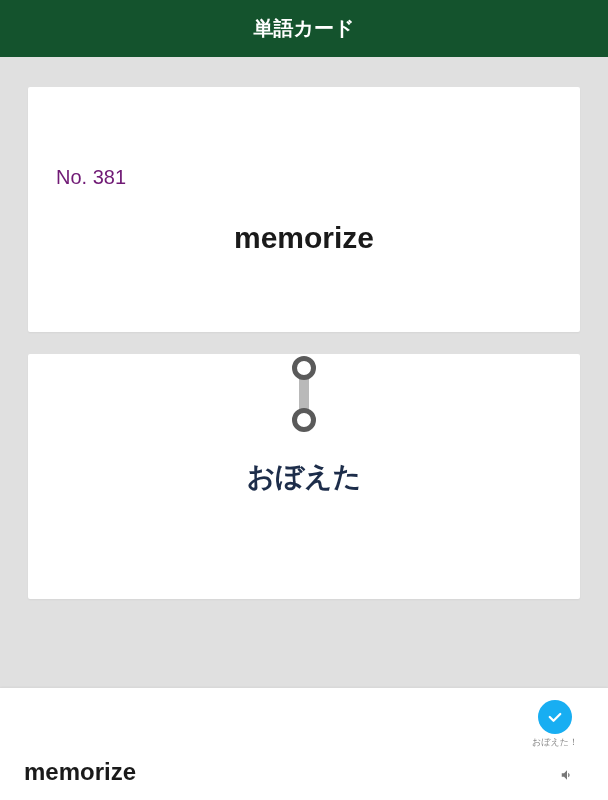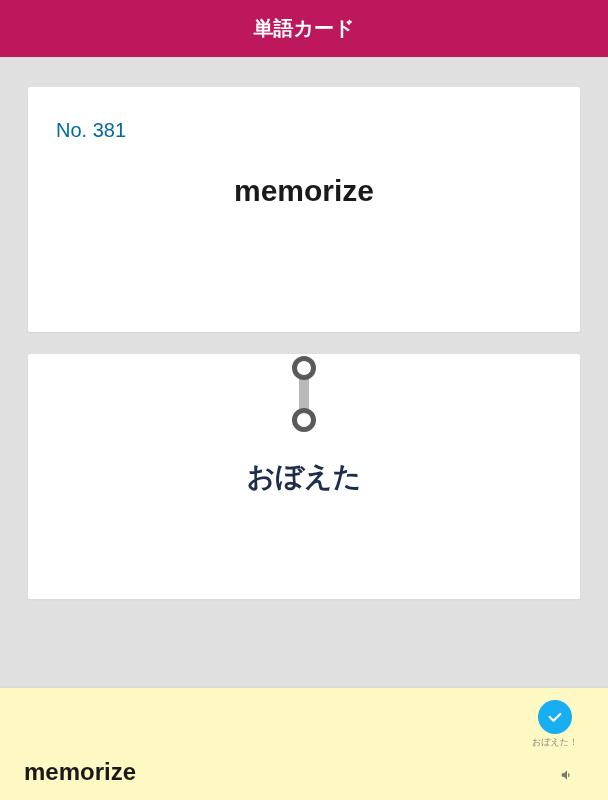--- a/index.html
+++ b/index.html
@@ -9,21 +9,21 @@
     }
     body {
       font-family: -apple-system, BlinkMacSystemFont, "Segoe UI", "Hiragino Sans", "Meiryo", sans-serif;
       background: #e0e0e0;
       width: 608px;
       height: 800px;
       overflow: hidden;
       position: relative;
     }
     .header {
-      background: #be185d;
+      background: #14532d;
       color: #fff;
       text-align: center;
       padding: 15px 0;
       font-size: 20px;
       font-weight: 600;
     }
     .content {
       padding: 30px 28px 0 28px;
       position: relative;
     }
@@ -33,23 +33,24 @@
       box-shadow: 0 1px 2px rgba(0,0,0,0.05);
       position: relative;
     }
     .card-top {
       height: 245px;
       padding: 32px 28px;
       margin-bottom: 22px;
     }
     .card-number {
       font-size: 20px;
-      color: #0369a1;
+      color: #701a75;
       font-weight: 400;
       margin-bottom: 32px;
+      margin-top: 47px;
     }
     .card-word {
       font-size: 30px;
       font-weight: 700;
       color: #1a1a1a;
       text-align: center;
     }
     .card-bottom {
       height: 245px;
       display: flex;
@@ -95,21 +96,21 @@
       top: -1px;
     }
     .ring-circle-bottom {
       bottom: -1px;
     }
     .bottom-card {
       position: absolute;
       bottom: 0;
       left: 0;
       right: 0;
-      background: #fef9c3;
+      background: #ffffff;
       padding: 18px 24px 8px 16px;
       height: 112px;
       box-shadow: 0 -1px 2px rgba(0,0,0,0.05);
     }
     .bottom-word {
       font-size: 24px;
       font-weight: 700;
       color: #1a1a1a;
       position: absolute;
       bottom: 14px;

